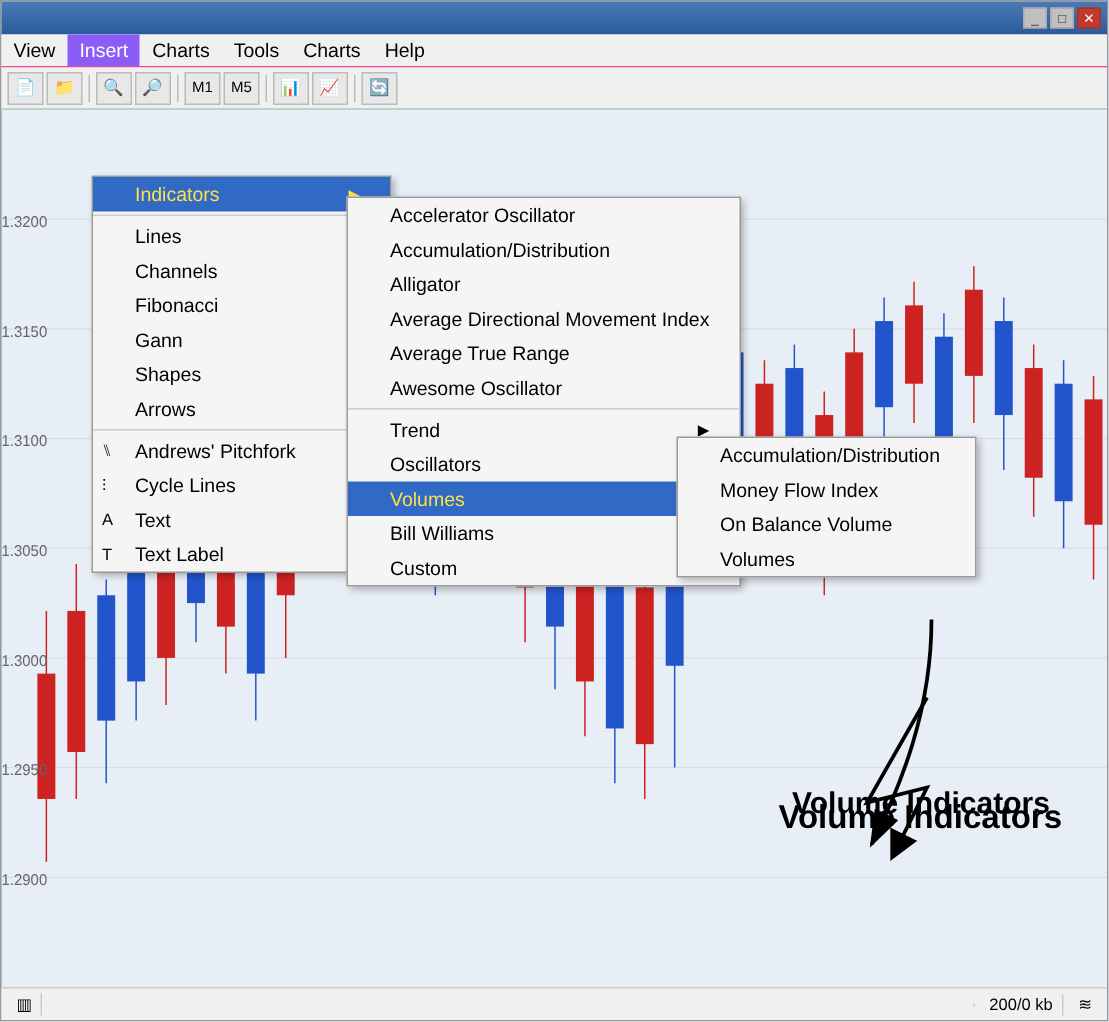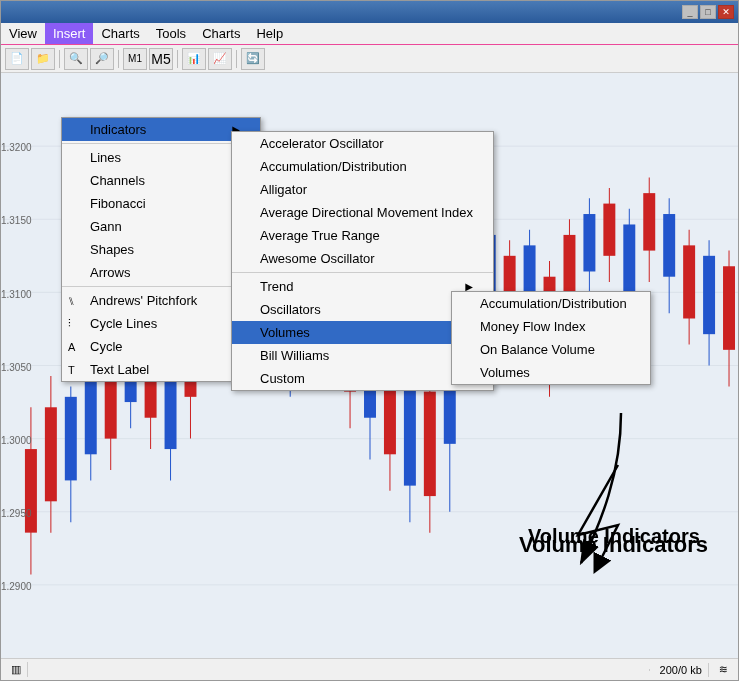--- a/index.html
+++ b/index.html
@@ -134,21 +134,21 @@
       cursor: pointer;
       display: flex;
       align-items: center;
       justify-content: space-between;
       white-space: nowrap;
       position: relative;
     }
 
     .dropdown-item.highlighted {
       background: #316ac5;
-      color: #000000;
+      color: #fde047;
     }
 
     .dropdown-item .arrow {
       font-size: 10px;
       margin-left: 10px;
     }
 
     .dropdown-separator {
       height: 1px;
       background: #ccc;
@@ -248,21 +248,21 @@
   </div>
 
   <div class="toolbar">
     <div class="toolbar-btn">📄</div>
     <div class="toolbar-btn">📁</div>
     <div class="toolbar-separator"></div>
     <div class="toolbar-btn">🔍</div>
     <div class="toolbar-btn">🔎</div>
     <div class="toolbar-separator"></div>
     <div class="toolbar-btn" style="font-size:10px;">M1</div>
-    <div class="toolbar-btn" style="font-size:14px;">M5</div>
+    <div class="toolbar-btn" style="font-size:10px;">M5</div>
     <div class="toolbar-separator"></div>
     <div class="toolbar-btn">📊</div>
     <div class="toolbar-btn">📈</div>
     <div class="toolbar-separator"></div>
     <div class="toolbar-btn">🔄</div>
   </div>
 
   <div class="main-content">
 
     <div class="chart-bg">
@@ -445,21 +445,21 @@
       <div class="dropdown-item">
         <span class="menu-icon">⑊</span>
         <span>Andrews' Pitchfork</span>
       </div>
       <div class="dropdown-item">
         <span class="menu-icon">⫶</span>
         <span>Cycle Lines</span>
       </div>
       <div class="dropdown-item">
         <span class="menu-icon">A</span>
-        <span>Cycle</span>
+        <span>Text</span>
       </div>
       <div class="dropdown-item">
         <span class="menu-icon">T</span>
         <span>Text Label</span>
       </div>
     </div>
 
     <div class="dropdown-menu submenu-indicators">
       <div class="dropdown-item">
         <span>Accelerator Oscillator</span>

